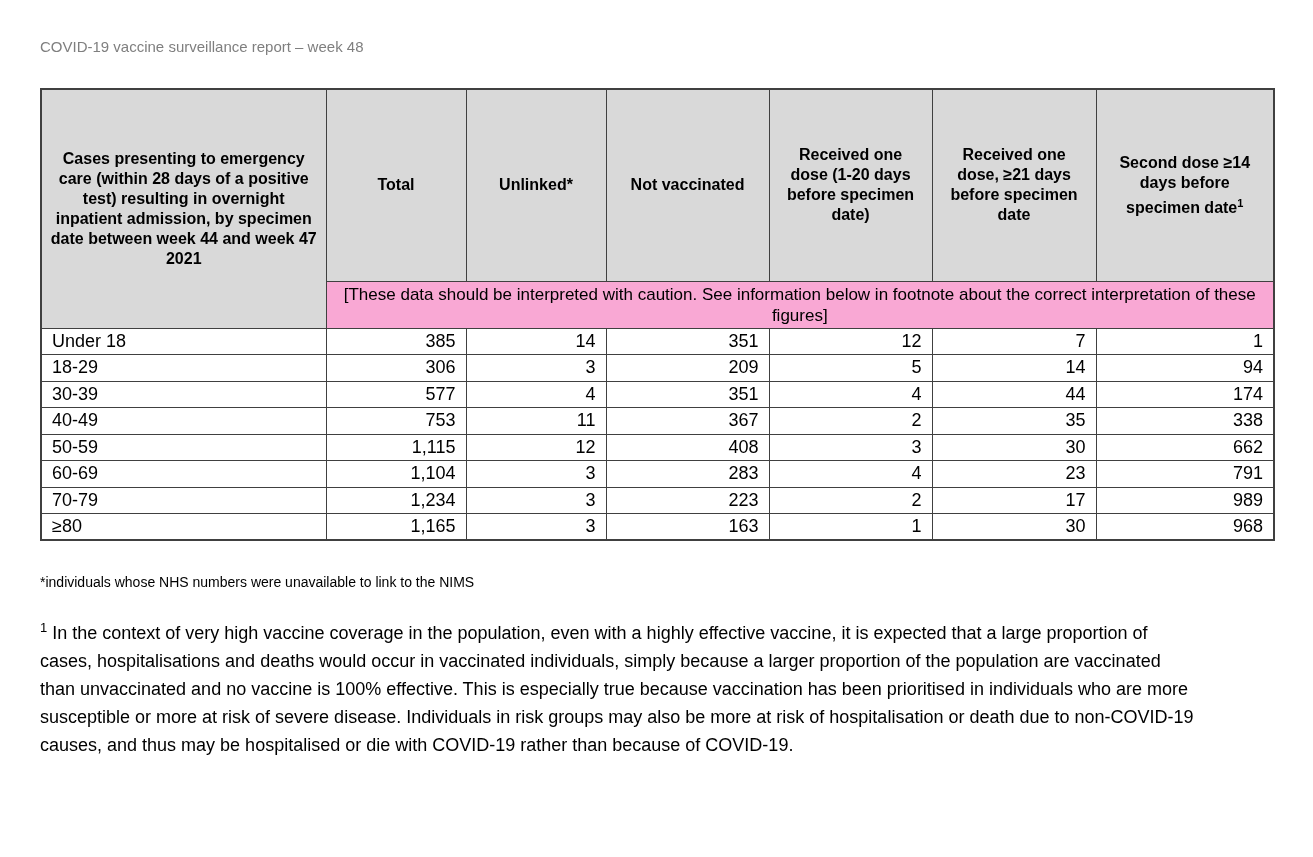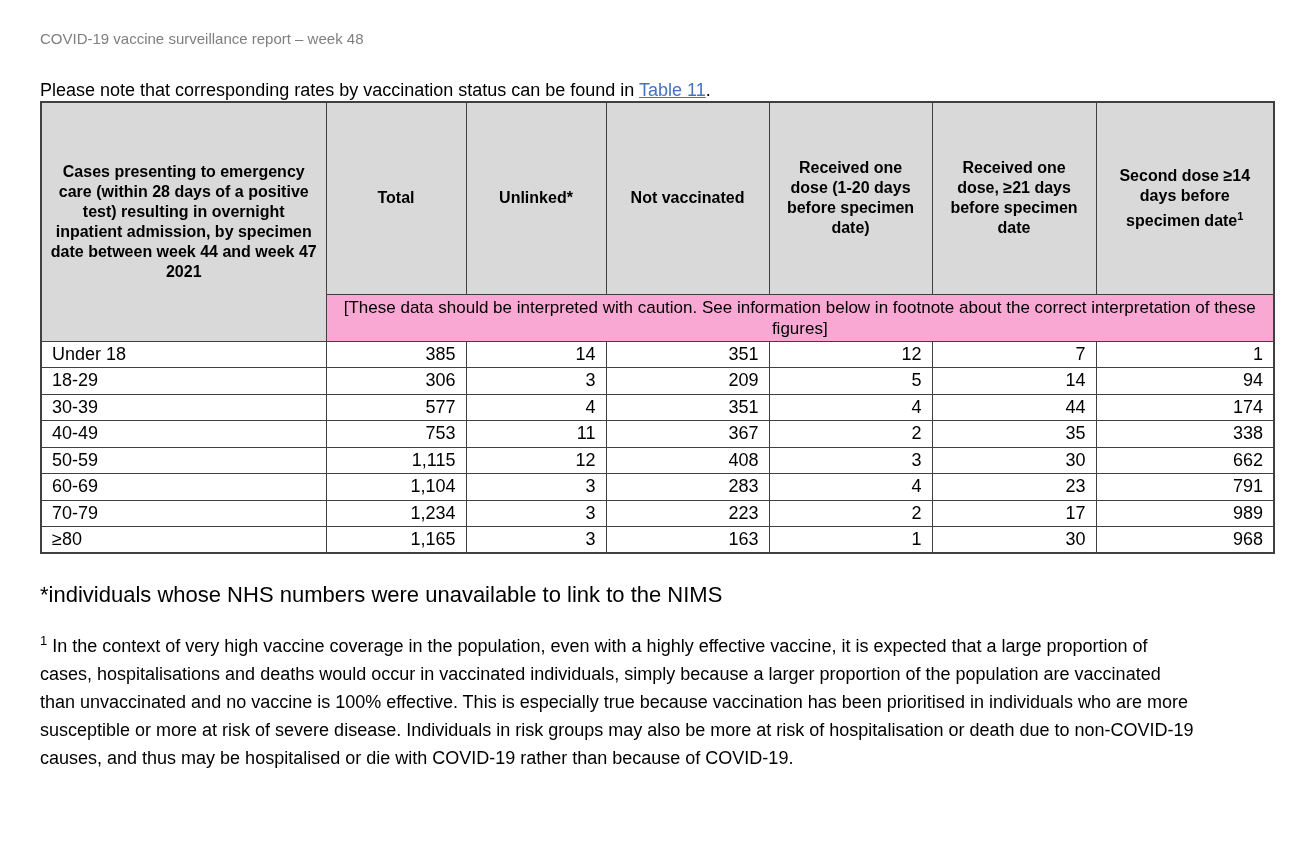--- a/index.html
+++ b/index.html
@@ -2,21 +2,21 @@
 <html><head>
 <meta charset="utf-8">
 <style>
   * { box-sizing: border-box; }
   html, body { margin: 0; padding: 0; background: #ffffff; }
   body {
     font-family: "Liberation Sans", "DejaVu Sans", sans-serif;
     color: #000000;
     width: 1313px;
   }
-  .page { padding: 30px 40px 20px 40px; }
+  .page { padding: 38px 40px 20px 40px; }
 
   .report-header {
     color: #7f7f7f;
     font-size: 15px;
     line-height: 17px;
     margin: 0 0 33px 0;
   }
 
   .table-title {
     font-size: 18px;
@@ -81,41 +81,40 @@
     font-size: 18px;
     height: 26.5px;
     padding: 1px 10px;
     vertical-align: middle;
     background: #ffffff;
   }
   .data-row td.age { text-align: left; }
   .data-row td.num { text-align: right; }
 
   .fn-star {
-    font-size: 22px;
+    font-size: 14px;
     line-height: 22px;
     margin: 30px 0 0 0;
   }
   .fn-one {
     font-size: 18px;
     line-height: 28px;
     max-width: 1155px;
     margin: 21px 12px 0 0;
   }
   .fn-one sup { font-size: 13px; }
 </style>
 </head>
 <body>
 
 <div class="page">
 
   <p class="report-header">COVID-19 vaccine surveillance report – week 48</p>
 
 
-  <p class="table-note"><span>Please note that corresponding rates by vaccination status can be found in </span><a class="table-link" href="#">Table 11</a><span>.</span></p>
 
   <table class="data-table">
     <colgroup>
       <col style="width:285px">
       <col style="width:140px">
       <col style="width:140px">
       <col style="width:163px">
       <col style="width:163px">
       <col style="width:164px">
       <col style="width:178px">

